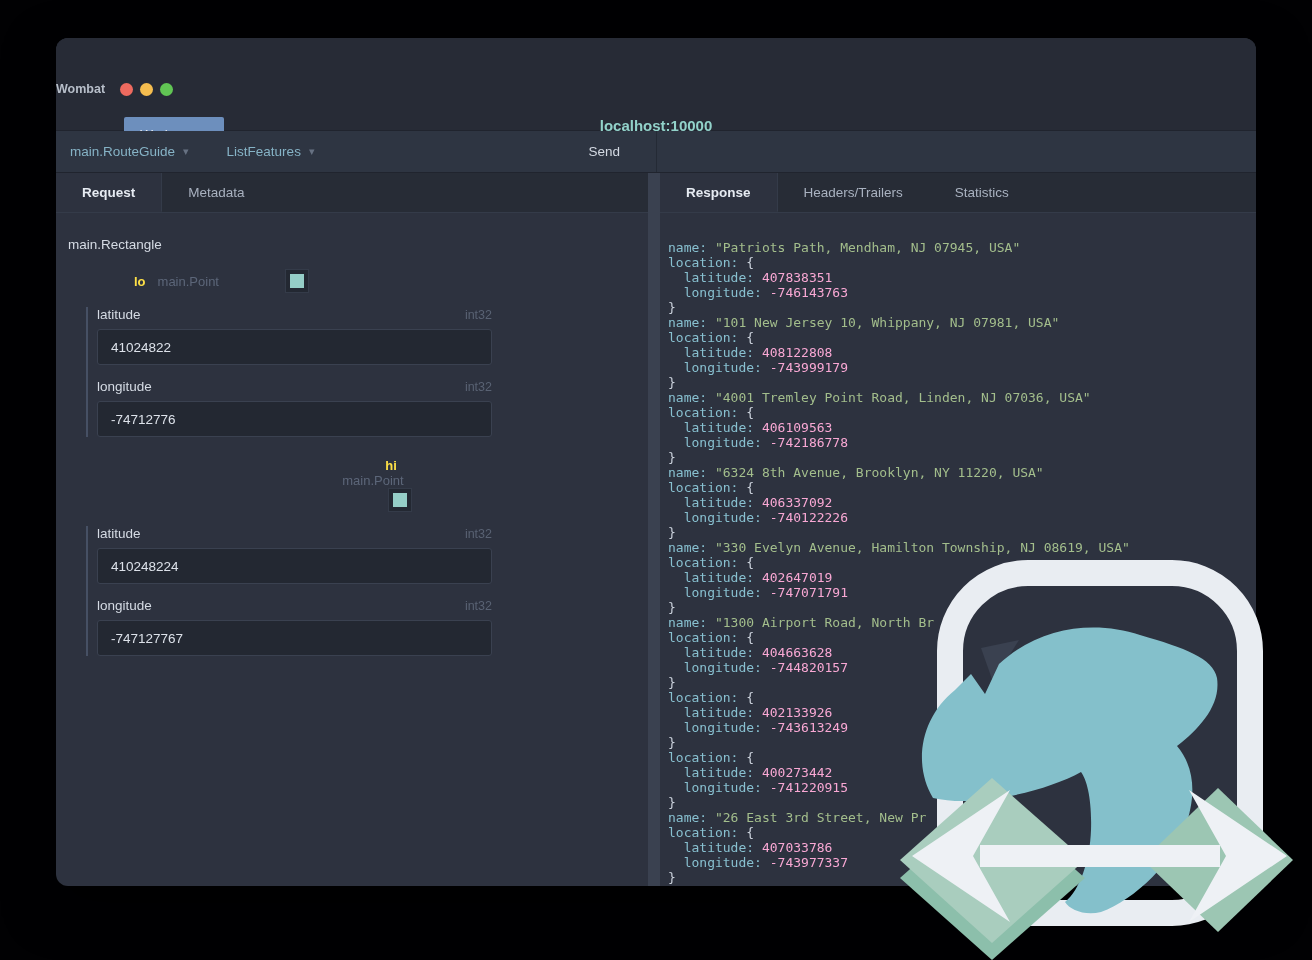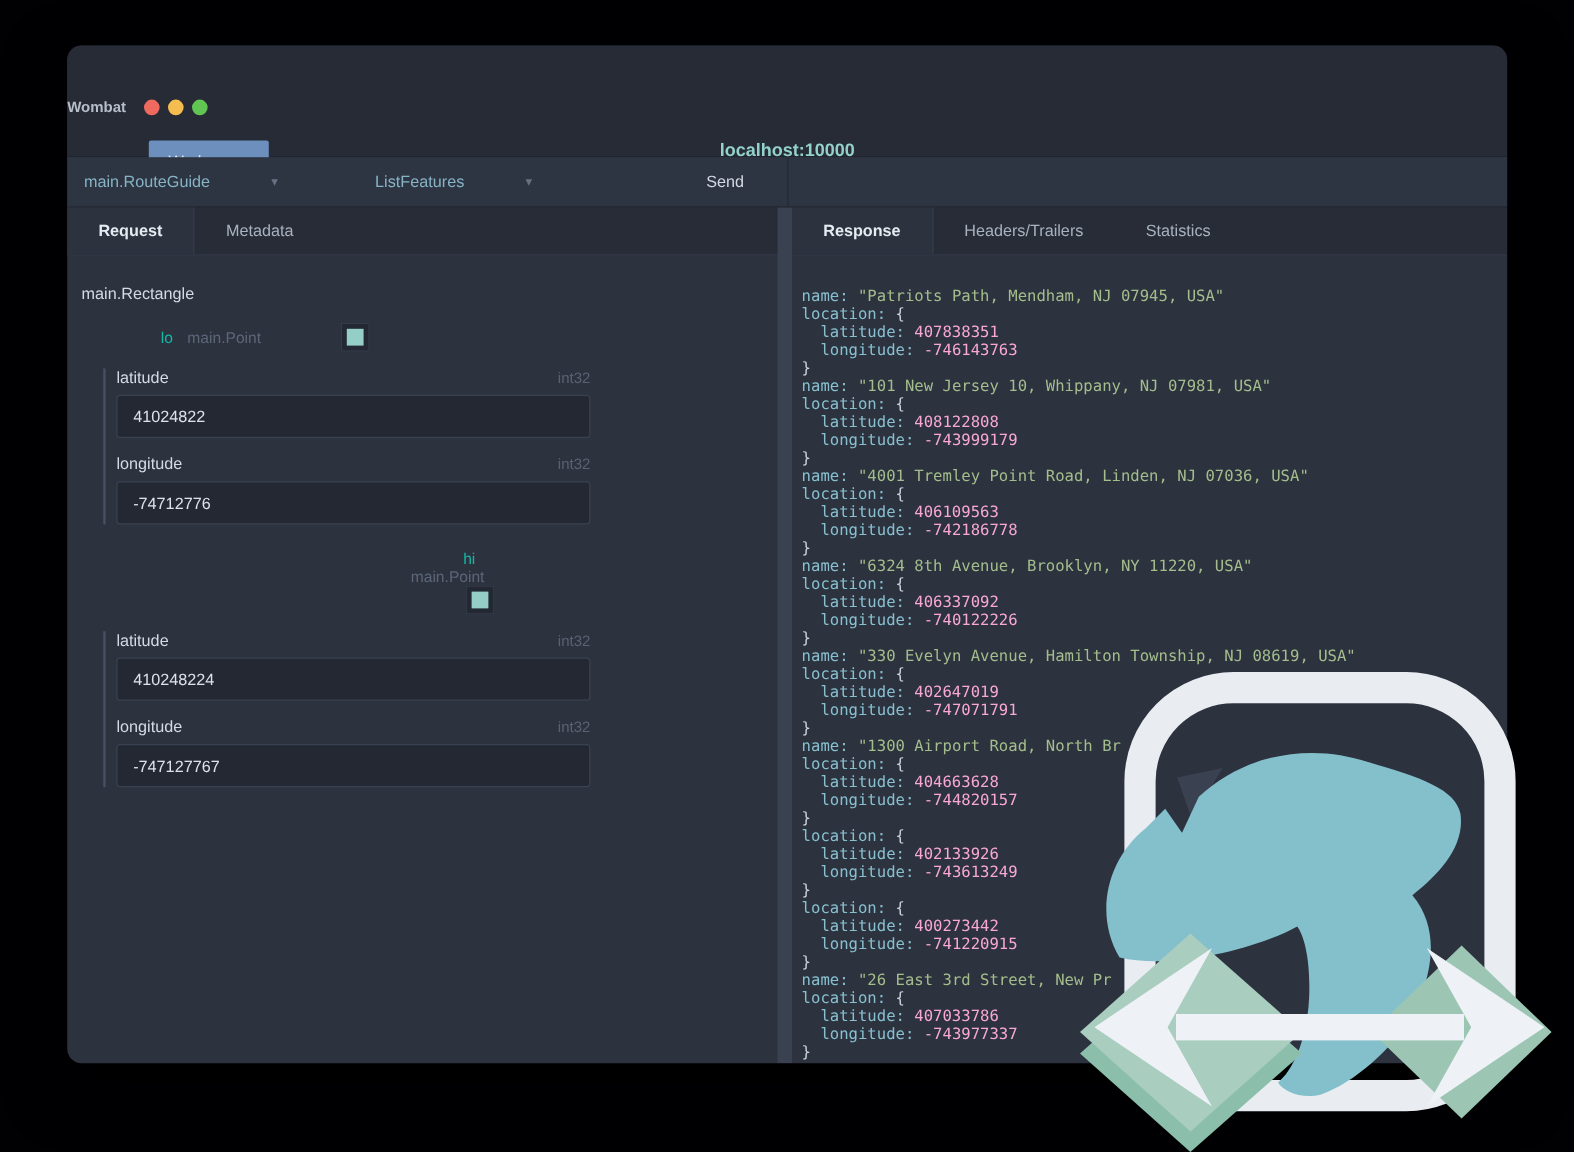--- a/index.html
+++ b/index.html
@@ -13,21 +13,21 @@
   .t-min{left:84px;background:#f5bd4f;}
   .t-zoom{left:104px;background:#61c554;}
   .win-title{position:absolute;top:44px;left:0;width:100%;text-align:left;font-size:12.5px;font-weight:bold;color:#b7bec9;}
   .workspace-btn{position:absolute;left:68px;top:79px;width:100px;height:34px;background:#6d8fbd;border-radius:2px;
     color:#e9eef5;font-size:13.5px;display:flex;align-items:center;justify-content:center;cursor:default;}
   .hostblock{position:absolute;top:80px;left:0;width:100%;text-align:center;line-height:1;}
   .host{font-size:15px;font-weight:bold;color:#92d2ca;}
   .hstate{font-size:12px;font-weight:bold;color:#a9bd8a;margin-top:5px;}
   
   .methodbar{position:absolute;left:0;top:93px;width:100%;height:41px;background:#2e3542;border-bottom:1px solid #20242e;display:flex;}
-  .mb-left{width:600px;display:flex;align-items:center;border-right:1px solid #242a35;gap:43px;}
+  .mb-left{width:600px;display:flex;align-items:center;border-right:1px solid #242a35;}
   .mb-right{flex:1;display:flex;align-items:center;}
   .svc{margin-left:14px;font-size:13.5px;color:#86b3c6;}
   .chev{color:#677182;font-size:11px;margin-left:8px;}
   .mth{margin-left:38px;font-size:13.5px;color:#86b3c6;}
   .send{margin-left:auto;margin-right:36px;font-size:13.5px;color:#d3d9e2;cursor:default;}
   .badge{margin-left:12px;background:#b9c9a2;color:#3c4531;font-size:11px;font-weight:bold;
     padding:4px 9px;border-radius:2px;letter-spacing:.3px;}
   .timer{margin-left:13px;font-size:13.5px;color:#d8dee9;}
   
   .tabsrow{position:absolute;top:135px;height:39px;background:#272c36;border-bottom:1px solid #343b49;display:flex;}
@@ -35,21 +35,21 @@
   .tabs-right{left:604px;width:596px;}
   .tab{height:100%;display:flex;align-items:center;justify-content:center;font-size:13.5px;color:#a9b2c0;padding:0 26px;box-sizing:border-box;}
   .tab.active{background:#2d323f;color:#e6ebf2;font-weight:bold;border-right:1px solid #343b49;border-bottom:1px solid #2d323f;margin-bottom:-1px;}
   
   .vstrip{position:absolute;left:592px;top:135px;width:12px;height:713px;background:#3a4150;}
   
   .left-content{position:absolute;left:0;top:175px;width:592px;height:673px;overflow:hidden;}
   .msg-type{margin:24px 0 0 12px;font-size:13.5px;color:#d5dbe4;}
   .group-head{display:flex;align-items:center;margin-left:30px;}
   .gh-lo{margin-top:17px;} .gh-hi{margin-top:21px;flex-direction:column;}
-  .gname{font-size:13px;font-weight:normal;color:#14b8a6;padding-left:48px;}
+  .gname{font-size:13px;font-weight:bold;color:#fde047;padding-left:48px;}
   .gtype{font-size:13px;color:#5c6679;margin-left:12px;}
   .checkbox{width:22px;height:22px;background:#232832;border:1px solid #343b49;margin-left:66px;
     display:flex;align-items:center;justify-content:center;cursor:default;}
   .check-fill{width:14px;height:14px;background:#95cec7;}
   .group-body{margin-left:30px;border-left:2px solid #465064;padding-left:9px;margin-top:4px;}
   .frow{display:flex;align-items:baseline;margin-top:14px;width:395px;}
   .flabel{font-size:13.5px;color:#d5dbe4;}
   .ftype{margin-left:auto;font-size:12.5px;color:#596273;}
   .finput{display:block;margin-top:7px;width:395px;height:36px;box-sizing:border-box;background:#232832;
     border:1px solid #3a4150;border-radius:3px;color:#dde2ea;font-size:13.5px;padding:14px 13px;

